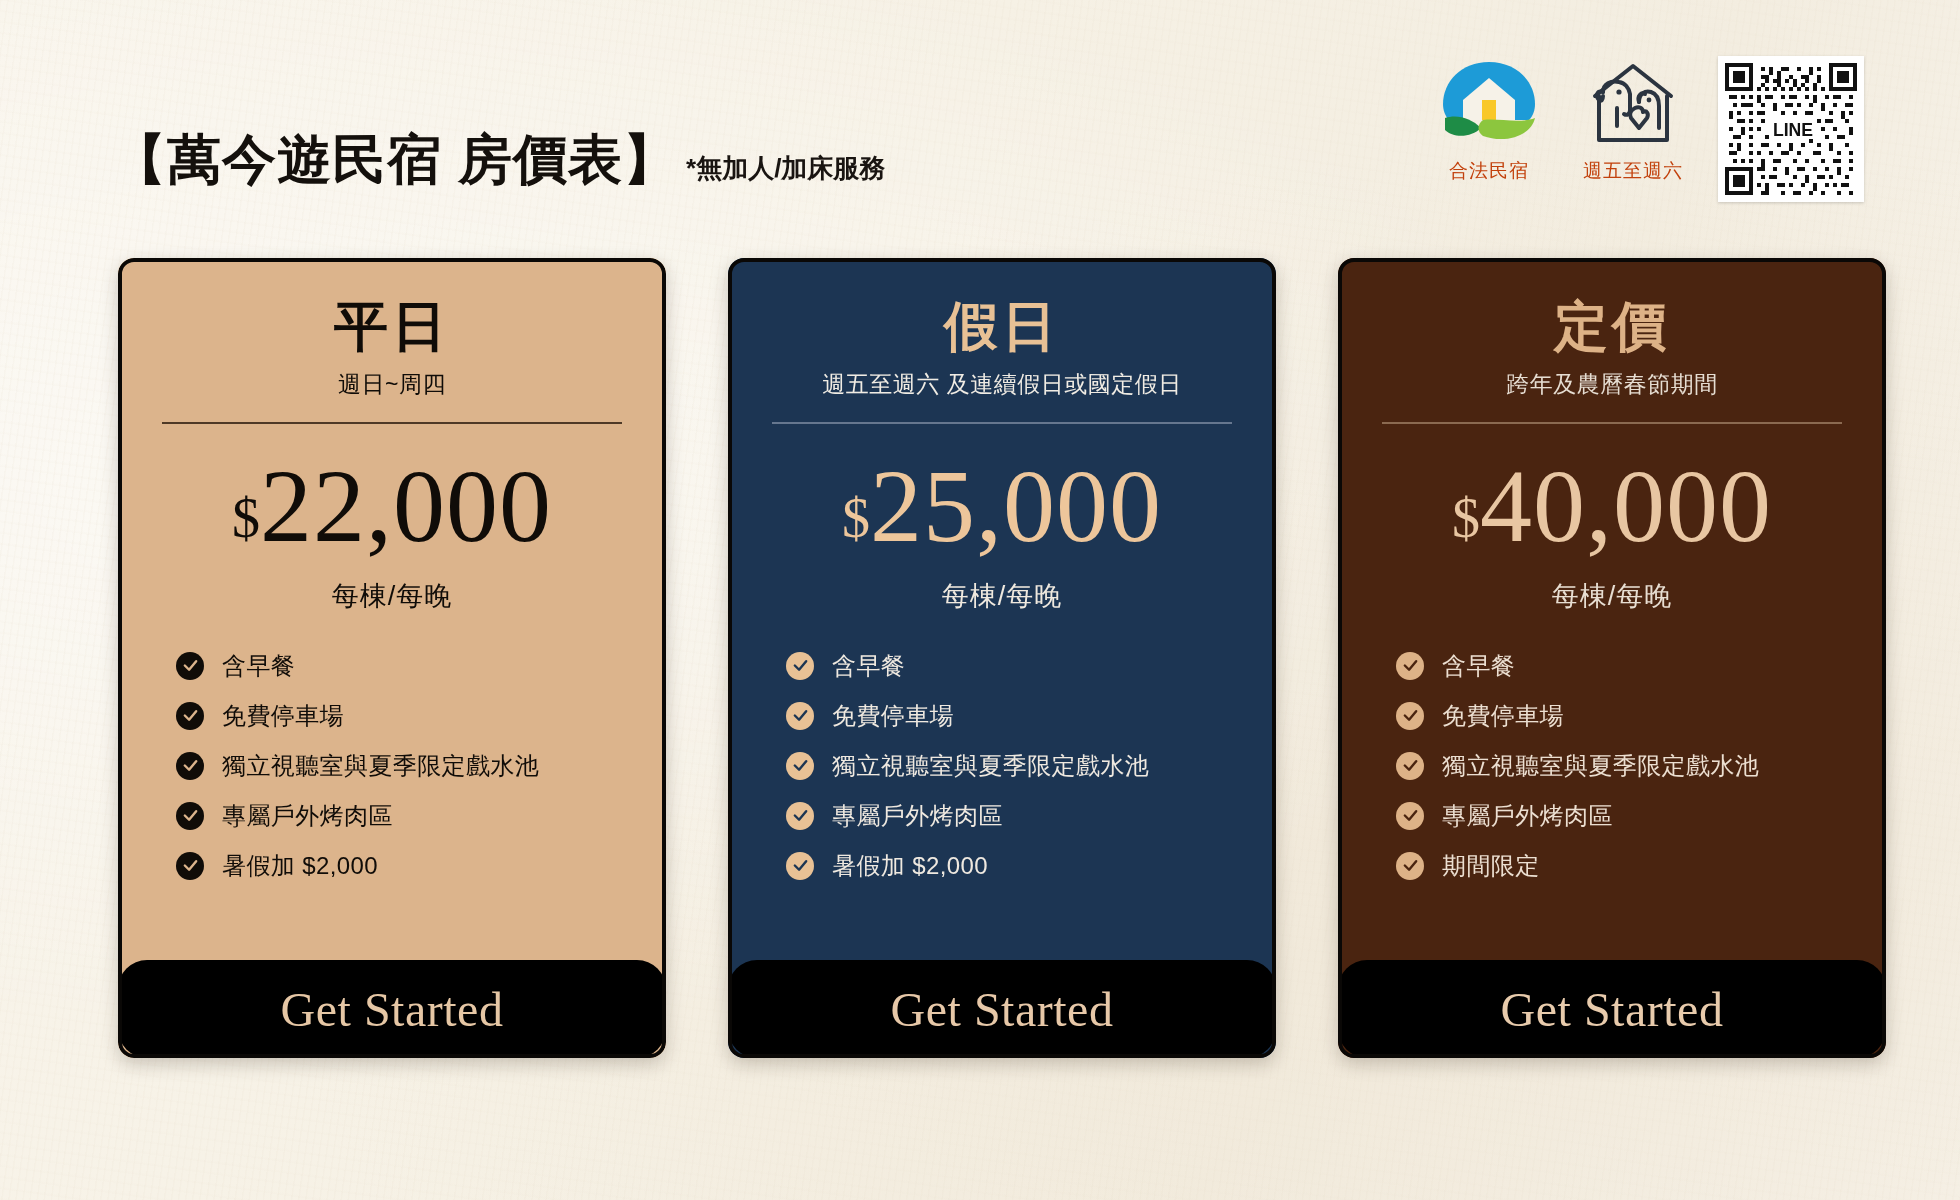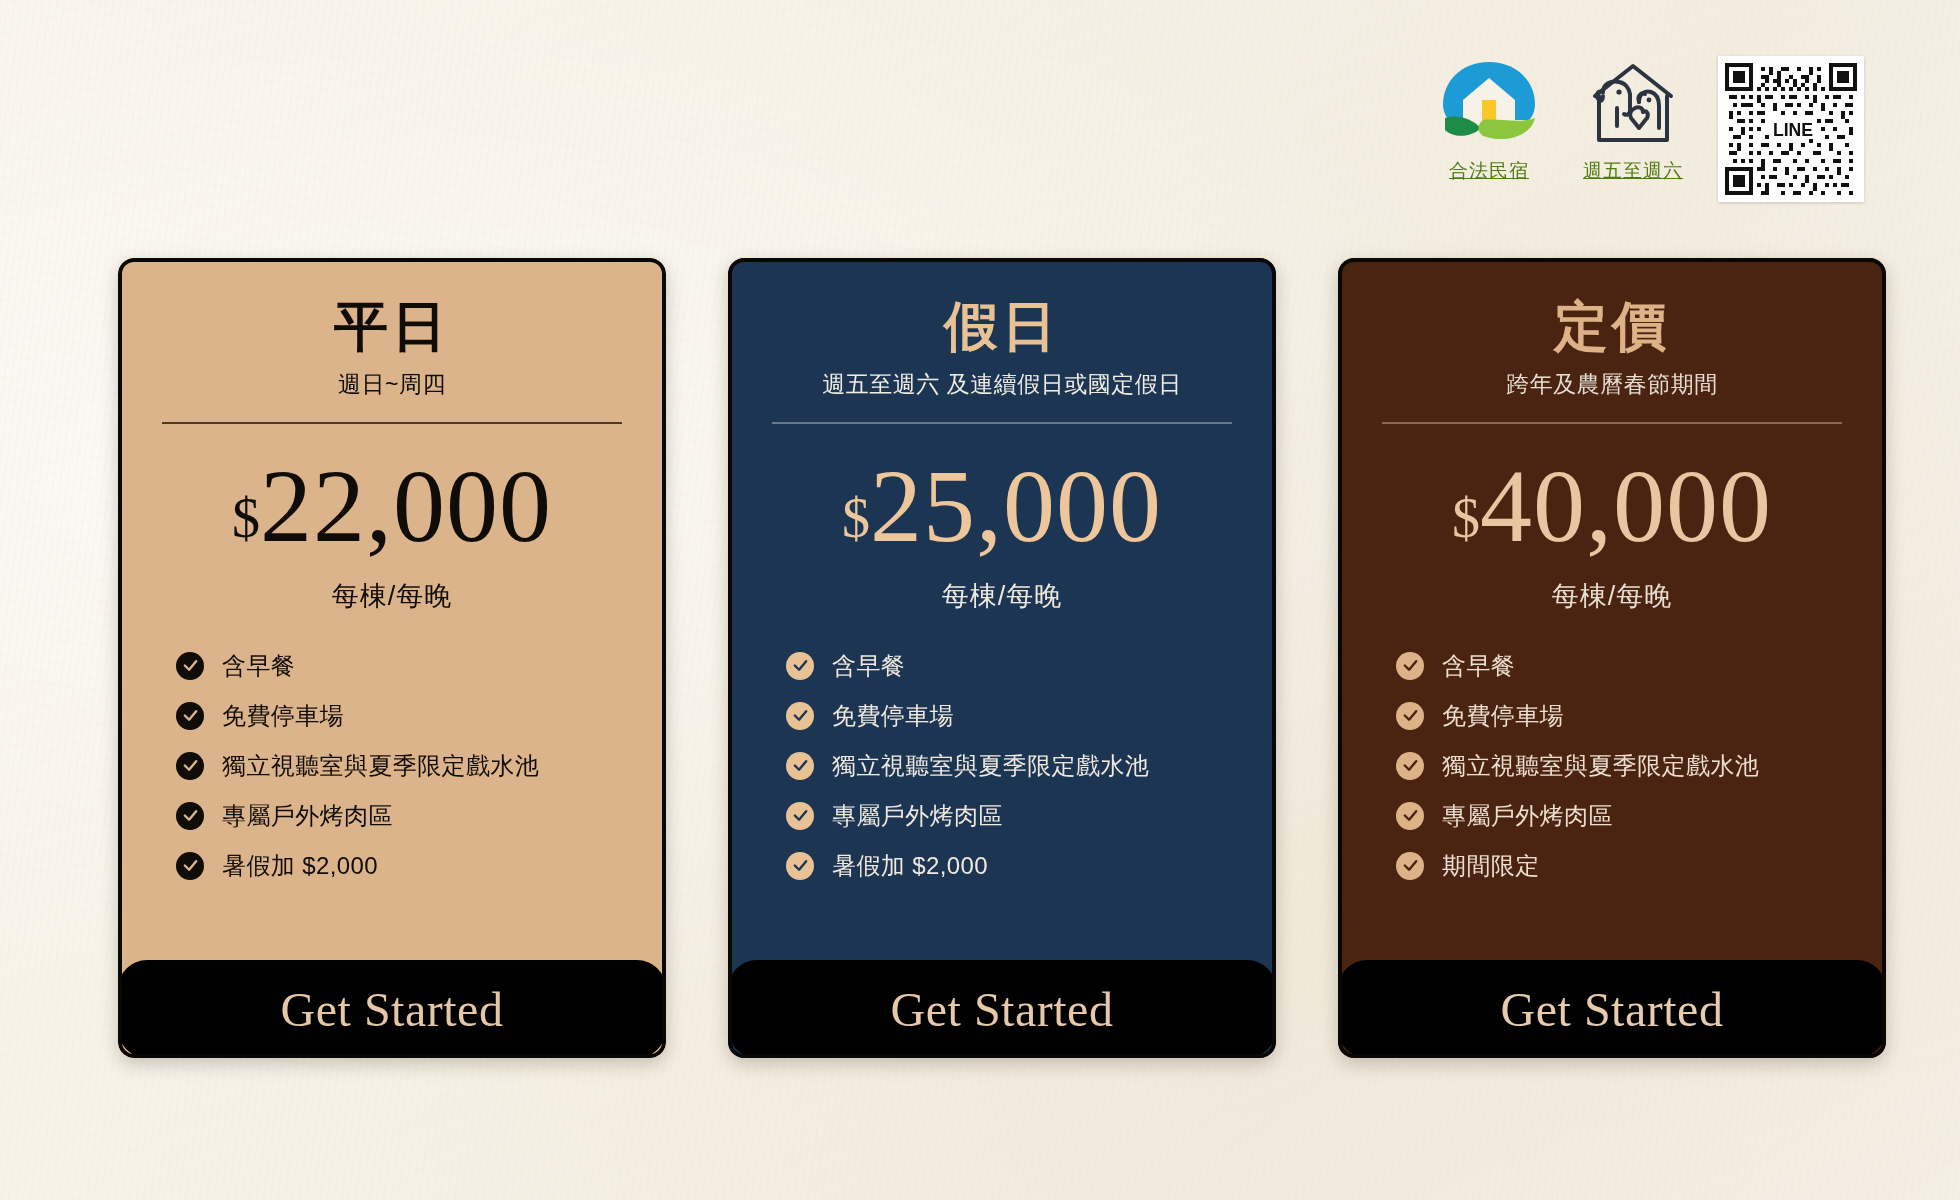--- a/index.html
+++ b/index.html
@@ -77,25 +77,24 @@
   .badge {
     width: 118px;
     display: flex;
     flex-direction: column;
     align-items: center;
     gap: 6px;
   }
   .badge-art { width: 104px; height: 96px; }
   .badge-label {
     font-size: 19px;
-    color: #4d7c0f;
+    color: #c2410c;
     font-weight: 500;
     letter-spacing: 1px;
     white-space: nowrap;
-    text-decoration: underline;
   }
 
   .qr-box {
     width: 146px;
     height: 146px;
     background: #ffffff;
     padding: 7px;
     box-shadow: 0 1px 3px rgba(0,0,0,0.18);
   }
   .qr-box svg { display: block; width: 100%; height: 100%; }
@@ -262,20 +261,24 @@
   .card.peak .cta { color: #e8cbac; }
 </style>
 </head>
 <body>
 
 <div class="root">
   <div class="page-bg"></div>
 
   <div class="header">
 
+    <div class="title-block">
+      <div class="main-title">【萬今遊民宿 房價表】</div>
+      <div class="title-note">*無加人/加床服務</div>
+    </div>
 
     <div class="badges">
 
       <div class="badge">
         <span class="badge-art">
           <svg viewBox="0 0 104 96" xmlns="http://www.w3.org/2000/svg">
             <path d="M52 6 C24 6 6 26 6 48 C6 54 8 60 12 64 L92 64 C96 60 98 54 98 48 C98 26 80 6 52 6 Z" fill="#1d9bd7"></path>
             <path d="M52 22 L78 44 L78 64 L26 64 L26 44 Z" fill="#f6f2e8"></path>
             <rect x="45" y="44" width="14" height="20" fill="#f9c828"></rect>
             <path d="M8 62 C20 58 34 62 44 72 C34 82 16 82 8 74 Z" fill="#1e8c46"></path>

